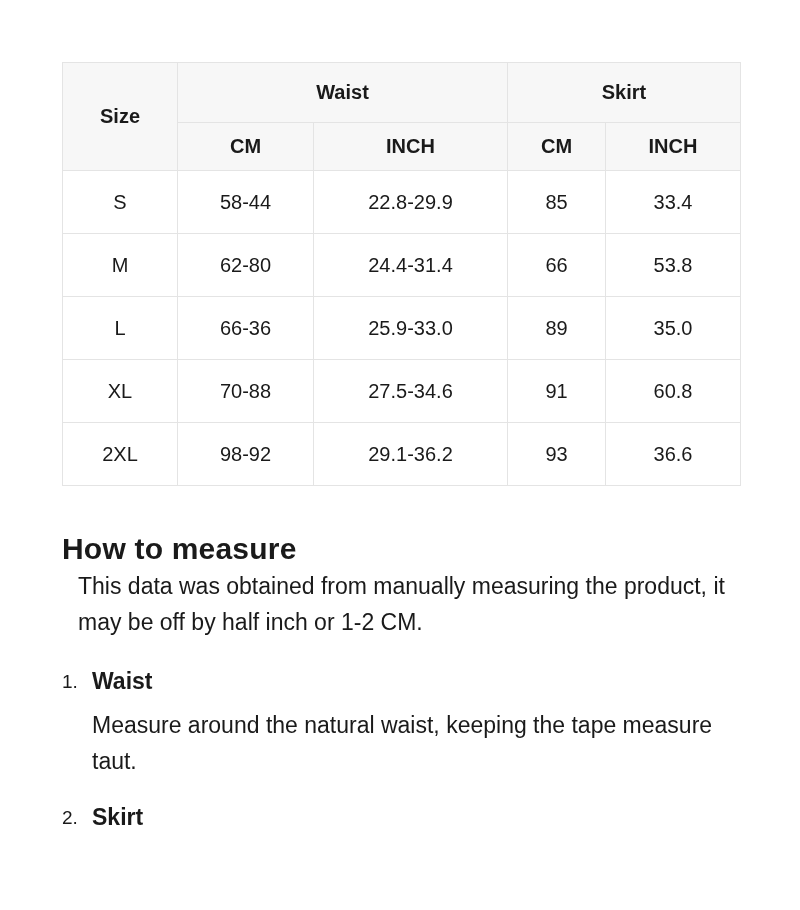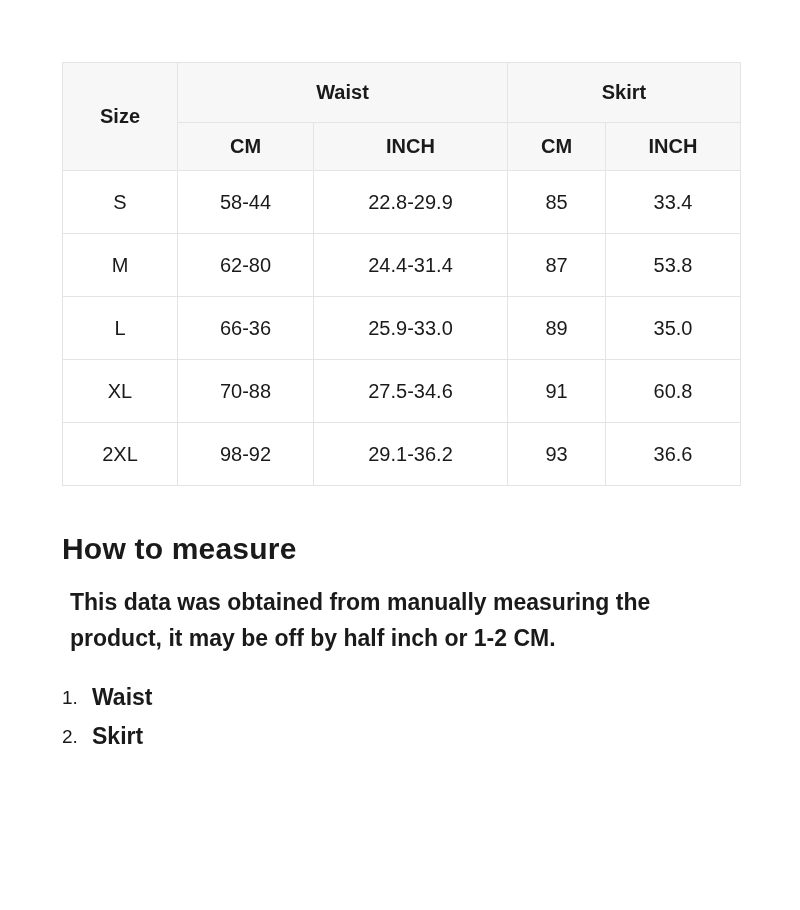--- a/index.html
+++ b/index.html
@@ -34,31 +34,30 @@
   tr.group-row th { height: 60px; }
   tr.unit-row th { height: 48px; }
   table.size-chart td {
     height: 63px;
     background: #ffffff;
     font-weight: 400;
   }
 
   
   h2.howto-title {
-    margin: 45px 0 17px 0;
+    margin: 45px 0 1px 0;
     font-size: 30px;
     line-height: 36px;
     font-weight: 700;
     letter-spacing: 0.2px;
   }
   p.howto-intro {
     font-size: 23px;
     line-height: 36px;
-    margin: 0 0 26px 8px;
-    font-weight: bold;
+    margin: 0 0 26px 16px;
   }
   .steps { }
   .step {
     display: flex;
     align-items: flex-start;
     margin-bottom: 8px;
   }
   .step-number {
     width: 14px;
     margin-right: 16px;
@@ -111,21 +110,21 @@
         <td>S</td>
         <td>58-44</td>
         <td>22.8-29.9</td>
         <td>85</td>
         <td>33.4</td>
       </tr>
       <tr>
         <td>M</td>
         <td>62-80</td>
         <td>24.4-31.4</td>
-        <td>87</td>
+        <td>66</td>
         <td>53.8</td>
       </tr>
       <tr>
         <td>L</td>
         <td>66-36</td>
         <td>25.9-33.0</td>
         <td>89</td>
         <td>35.0</td>
       </tr>
       <tr>
@@ -147,20 +146,21 @@
 
   <h2 class="howto-title">How to measure</h2>
 
   <p class="howto-intro">This data was obtained from manually measuring the product, it may be off by half inch or 1-2 CM.</p>
 
   <div class="steps">
     <div class="step">
       <span class="step-number">1.</span>
       <div class="step-body">
         <div class="step-title">Waist</div>
+        <p class="step-desc">Measure around the natural waist, keeping the tape measure taut.</p>
       </div>
     </div>
     <div class="step">
       <span class="step-number">2.</span>
       <div class="step-body">
         <div class="step-title">Skirt</div>
       </div>
     </div>
   </div>
 

